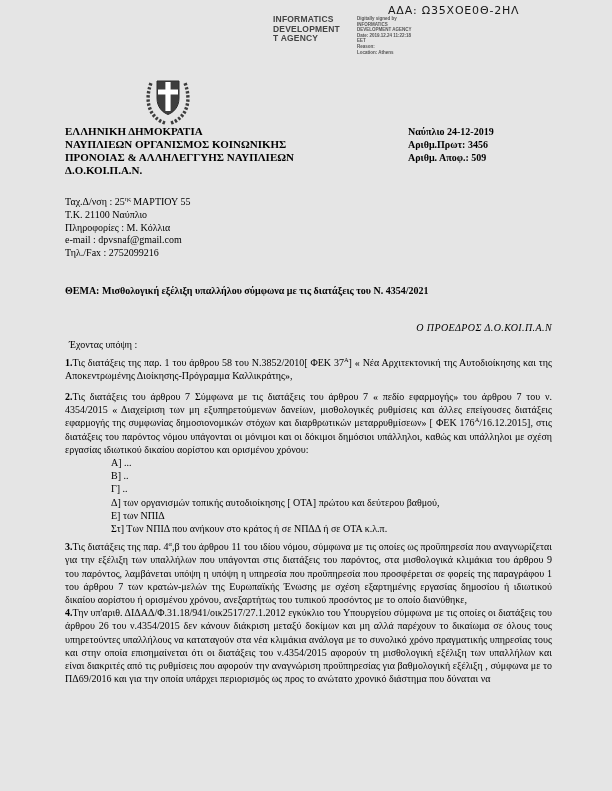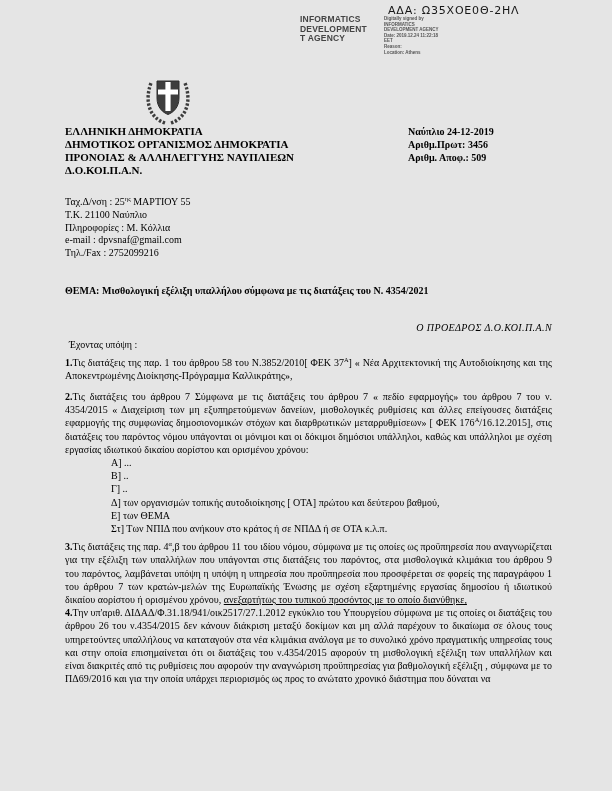--- a/index.html
+++ b/index.html
@@ -12,21 +12,21 @@
     overflow:hidden;
   }
   
   .ada{
     position:absolute;left:388px;top:4px;
     font-family:"DejaVu Sans",sans-serif;
     font-size:11px;letter-spacing:0.8px;color:#161616;
     white-space:nowrap;
   }
   
-  .stamp{position:absolute;left:300px;top:15px;display:flex;gap:17px;justify-content:space-between;}
+  .stamp{position:absolute;left:273px;top:15px;display:flex;gap:17px;justify-content:space-between;}
   .stamp-agency{
     font-family:"Liberation Sans",sans-serif;
     font-weight:bold;font-size:8.5px;line-height:9.5px;
     color:#444;letter-spacing:0.2px;white-space:nowrap;
   }
   .stamp-details{
     font-family:"Liberation Sans",sans-serif;
     font-size:4.5px;line-height:5.6px;color:#555;
     font-weight:bold;white-space:nowrap;padding-top:1px;
   }
@@ -57,21 +57,21 @@
   }
   .subject{font-weight:bold;margin:0;}
   .center-head{margin:24px 0 0 0;text-align:right;letter-spacing:0.4px;font-style:italic;}
   .preamble{margin:4px;}
   p.para{margin:0;text-align:justify;}
   p.para.gap{margin-top:8px;}
   p.para.gap-sm{margin-top:5px;}
   .num{font-weight:bold;}
   ul.items{list-style:none;margin:0;padding:0 0 0 46px;}
   ul.items li{line-height:13.2px;}
-  .u{text-decoration:underline;}
+  .u{}
 </style>
 </head>
 <body>
 
 <div id="page">
 
   <div class="ada">ΑΔΑ: Ω35ΧΟΕ0Θ-2ΗΛ</div>
 
   <div class="stamp">
     <div class="stamp-agency">
@@ -95,21 +95,21 @@
       <path d="M23 51 C 8 46 2 30 9 11" fill="none" stroke="#3c3c3c" stroke-width="3.4" stroke-dasharray="2.4 1.7"></path>
       <path d="M29 51 C 44 46 50 30 43 11" fill="none" stroke="#3c3c3c" stroke-width="3.4" stroke-dasharray="2.4 1.7"></path>
       <path d="M15 9 h22 v17 c0 9.5 -5.8 14.5 -11 16.5 c-5.2 -2 -11 -7 -11 -16.5 Z" fill="#3e3e3e" stroke="#2c2c2c" stroke-width="1"></path>
       <rect x="23.4" y="10" width="5.2" height="29" fill="#ffffff"></rect>
       <rect x="16" y="17.5" width="20" height="5" fill="#ffffff"></rect>
     </svg>
   </div>
 
   <div class="org">
     <div>ΕΛΛΗΝΙΚΗ ΔΗΜΟΚΡΑΤΙΑ</div>
-    <div>ΔΗΜΟΤΙΚΟΣ ΟΡΓΑΝΙΣΜΟΣ ΔΗΜΟΚΡΑΤΙΑ</div>
+    <div>ΝΑΥΠΛΙΕΩΝ ΟΡΓΑΝΙΣΜΟΣ ΚΟΙΝΩΝΙΚΗΣ</div>
     <div>ΠΡΟΝΟΙΑΣ &amp; ΑΛΛΗΛΕΓΓΥΗΣ ΝΑΥΠΛΙΕΩΝ</div>
     <div>Δ.Ο.ΚΟΙ.Π.Α.Ν.</div>
   </div>
 
   <div class="dates">
     <div>Ναύπλιο 24-12-2019</div>
     <div>Αριθμ.Πρωτ: 3456</div>
     <div>Αριθμ. Αποφ.: 509</div>
   </div>
 
@@ -129,21 +129,21 @@
 
     <p class="para"><span class="num">1.</span><span>Τις διατάξεις της παρ. 1 του άρθρου 58 του Ν.3852/2010[ ΦΕΚ 37</span><sup class="small">Α</sup><span>] « Νέα Αρχιτεκτονική της Αυτοδιοίκησης και της Αποκεντρωμένης Διοίκησης-Πρόγραμμα Καλλικράτης»,</span></p>
 
     <p class="para gap"><span class="num">2.</span><span>Τις διατάξεις του άρθρου 7 Σύμφωνα με τις διατάξεις του άρθρου 7 « πεδίο εφαρμογής» του άρθρου 7 του ν. 4354/2015 « Διαχείριση των μη εξυπηρετούμενων δανείων, μισθολογικές ρυθμίσεις και άλλες επείγουσες διατάξεις εφαρμογής της συμφωνίας δημοσιονομικών στόχων και διαρθρωτικών μεταρρυθμίσεων» [ ΦΕΚ 176</span><sup class="small">Α</sup><span>/16.12.2015], στις διατάξεις του παρόντος νόμου υπάγονται οι μόνιμοι και οι δόκιμοι δημόσιοι υπάλληλοι, καθώς και υπάλληλοι με σχέση εργασίας ιδιωτικού δικαίου αορίστου και ορισμένου χρόνου:</span></p>
 
     <ul class="items">
       <li>Α] ...</li>
       <li>Β] ..</li>
       <li>Γ] ..</li>
       <li>Δ] των οργανισμών τοπικής αυτοδιοίκησης [ ΟΤΑ] πρώτου και δεύτερου βαθμού,</li>
-      <li>Ε] των ΘΕΜΑ</li>
+      <li>Ε] των ΝΠΙΔ</li>
       <li>Στ] Των ΝΠΙΔ που ανήκουν στο κράτος ή σε ΝΠΔΔ ή σε ΟΤΑ κ.λ.π.</li>
     </ul>
 
     <p class="para gap-sm"><span class="num">3.</span><span>Τις διατάξεις της παρ. 4</span><sup class="small">α</sup><span>,β του άρθρου 11 του ιδίου νόμου, σύμφωνα με τις οποίες ως προϋπηρεσία που αναγνωρίζεται για την εξέλιξη των υπαλλήλων που υπάγονται στις διατάξεις του παρόντος, στα μισθολογικά κλιμάκια του άρθρου 9 του παρόντος, λαμβάνεται υπόψη η υπόψη η υπηρεσία που προϋπηρεσία που προσφέρεται σε φορείς της παραγράφου 1 του άρθρου 7 των κρατών-μελών της Ευρωπαϊκής Ένωσης με σχέση εξαρτημένης εργασίας δημοσίου ή ιδιωτικού δικαίου αορίστου ή ορισμένου χρόνου, </span><span class="u">ανεξαρτήτως του τυπικού προσόντος με το οποίο διανύθηκε,</span></p>
 
     <p class="para"><span class="num">4.</span><span>Την υπ'αριθ. ΔΙΔΑΔ/Φ.31.18/941/οικ2517/27.1.2012 εγκύκλιο του Υπουργείου σύμφωνα με τις οποίες οι διατάξεις του άρθρου 26 του ν.4354/2015 δεν κάνουν διάκριση μεταξύ δοκίμων και μη αλλά παρέχουν το δικαίωμα σε όλους τους υπηρετούντες υπαλλήλους να καταταγούν στα νέα κλιμάκια ανάλογα με το συνολικό χρόνο πραγματικής υπηρεσίας τους και στην οποία επισημαίνεται ότι οι διατάξεις του ν.4354/2015 αφορούν τη μισθολογική εξέλιξη των υπαλλήλων και είναι διακριτές από τις ρυθμίσεις που αφορούν την αναγνώριση προϋπηρεσίας για βαθμολογική εξέλιξη , σύμφωνα με το ΠΔ69/2016 και για την οποία υπάρχει περιορισμός ως προς το ανώτατο χρονικό διάστημα που δύναται να</span></p>
   </div>
 
 </div>
 

